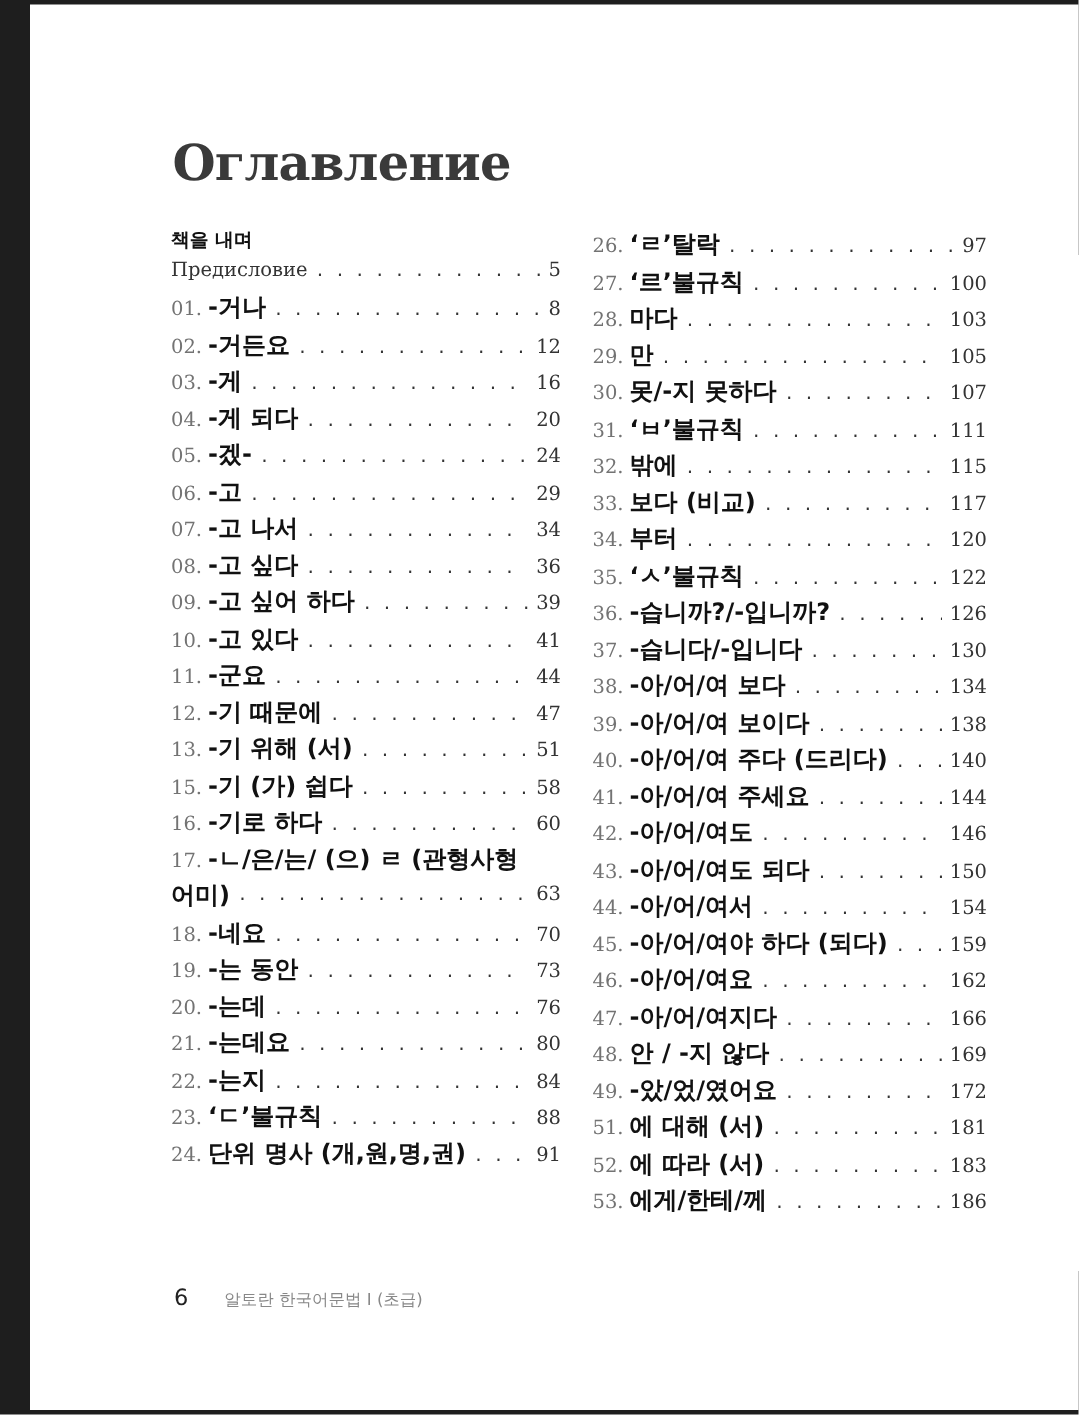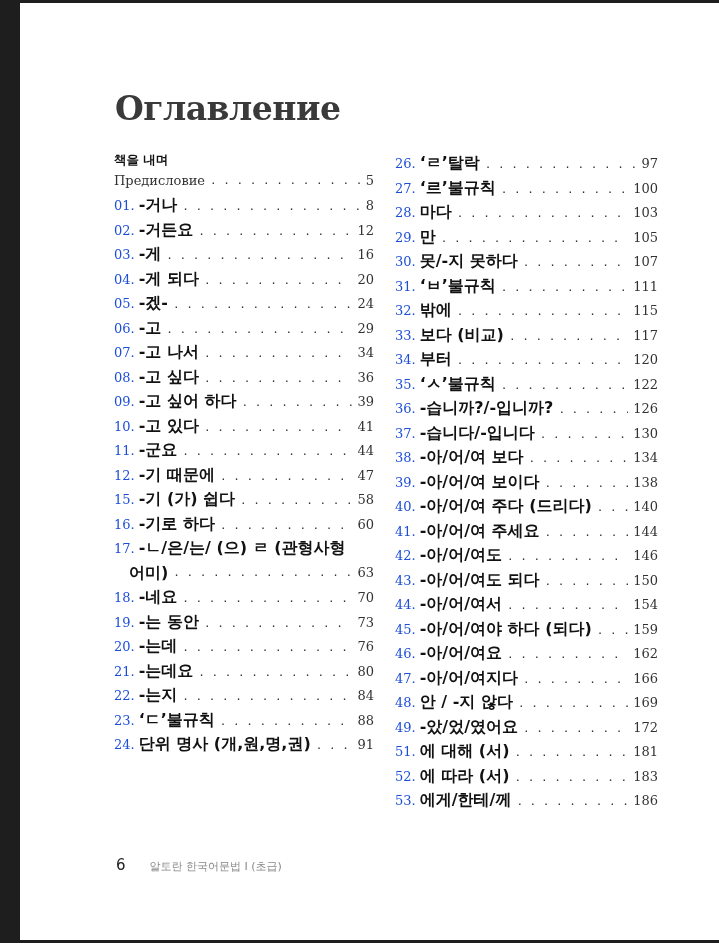--- a/index.html
+++ b/index.html
@@ -47,21 +47,21 @@
       height: 24.5px;
       line-height: 24.5px;
       font-size: 13px;
       color: #222;
       white-space: nowrap;
     }
     .col.left .entry.first { height: 24px; line-height: 18px; align-items: center; }
     .entry .num {
       font-family: "DejaVu Serif", serif;
       font-size: 13px;
-      color: #1d4ed8;
+      color: #737373;
       margin-right: 4px;
     }
     .entry .label {
       font-family: "DejaVu Sans", sans-serif;
       font-weight: bold;
       font-size: 16px;
       color: #111;
     }
     .entry .label.plain {
       font-family: "DejaVu Serif", serif;
@@ -88,21 +88,21 @@
       color: #333;
       min-width: 0;
       text-align: right;
     }
     .entry.two-line {
       display: block;
       height: 49px;
       line-height: 24.5px;
     }
     .entry.two-line .line1 { display: block; height: 24.5px; }
-    .entry.two-line .line2 { display: flex; align-items: flex-start; height: 24.5px; margin-left: 15px; }
+    .entry.two-line .line2 { display: flex; align-items: flex-start; height: 24.5px; }
     .footer {
       position: absolute;
       left: 96px; top: 853px;
       display: flex;
       align-items: baseline;
     }
     .footer .folio {
       font-family: "DejaVu Sans", sans-serif;
       font-size: 15px;
       color: #222;
@@ -194,20 +194,26 @@
           <span class="dots"></span>
           <span class="page-num">44</span>
         </div>
         <div class="entry">
           <span class="num">12.</span>
           <span class="label">-기 때문에</span>
           <span class="dots"></span>
           <span class="page-num">47</span>
         </div>
         <div class="entry">
+          <span class="num">13.</span>
+          <span class="label">-기 위해 (서)</span>
+          <span class="dots"></span>
+          <span class="page-num">51</span>
+        </div>
+        <div class="entry">
           <span class="num">15.</span>
           <span class="label">-기 (가) 쉽다</span>
           <span class="dots"></span>
           <span class="page-num">58</span>
         </div>
         <div class="entry">
           <span class="num">16.</span>
           <span class="label">-기로 하다</span>
           <span class="dots"></span>
           <span class="page-num">60</span>

